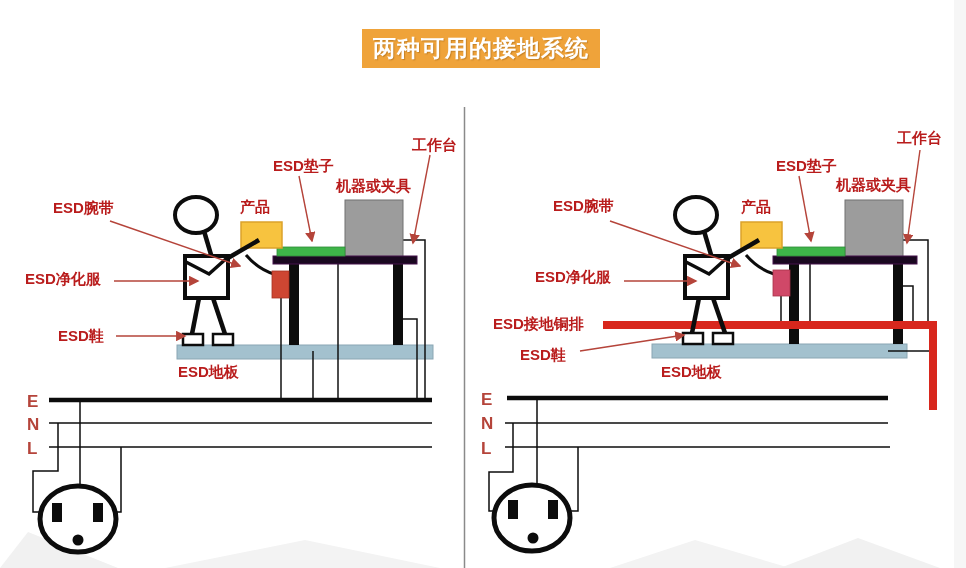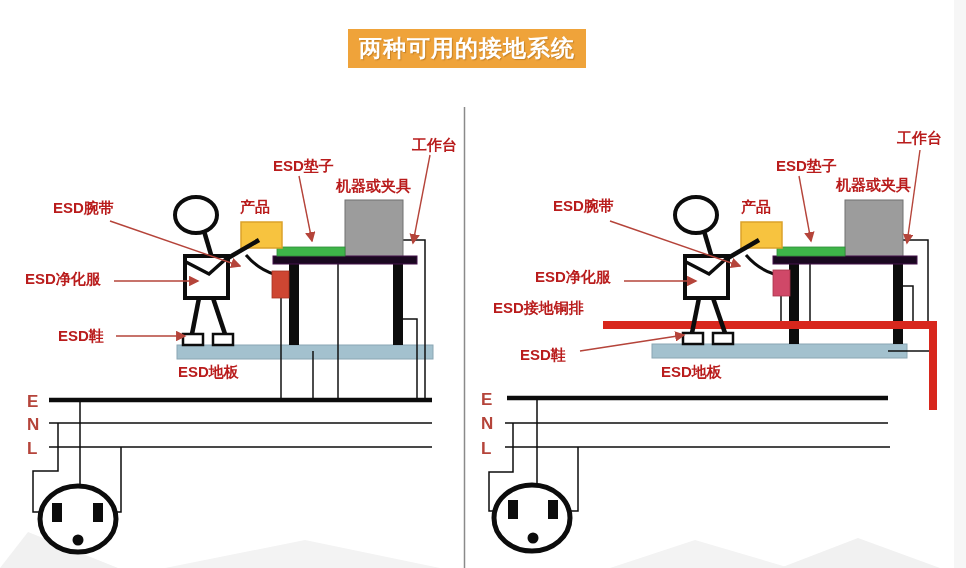--- a/index.html
+++ b/index.html
@@ -1,21 +1,21 @@
 <!DOCTYPE html>
 <html><head>
 <meta charset="utf-8">
 <style>
   html,body{margin:0;padding:0;background:#ffffff;}
   .canvas{
     position:relative;width:966px;height:568px;background:#ffffff;
     font-family:"Liberation Sans","DejaVu Sans",sans-serif;overflow:hidden;
   }
   .title-banner{
-    position:absolute;left:348px;top:29px;width:238px;height:39px;
+    position:absolute;left:362px;top:29px;width:238px;height:39px;
     background:#efa33a;color:#ffffff;font-size:23px;font-weight:bold;
     display:flex;align-items:center;justify-content:center;letter-spacing:1px;
     text-shadow:1px 1px 1px rgba(120,70,0,.35);
   }
   .lbl{
     position:absolute;color:#b91c1c;font-weight:bold;font-size:15px;
     line-height:16px;white-space:nowrap;
   }
   .enl{position:absolute;color:#b5443a;font-weight:bold;font-size:17px;line-height:17px;}
   svg{position:absolute;left:0;top:0;}
@@ -174,21 +174,21 @@
   <div class="lbl" style="left:240px;top:199px;">产品</div>
   <div class="lbl" style="left:273px;top:158px;">ESD垫子</div>
   <div class="lbl" style="left:336px;top:178px;">机器或夹具</div>
   <div class="lbl" style="left:412px;top:137px;">工作台</div>
   <div class="enl" style="left:27px;top:393px;">E</div>
   <div class="enl" style="left:27px;top:416px;">N</div>
   <div class="enl" style="left:27px;top:440px;">L</div>
 
   <div class="lbl" style="left:553px;top:198px;">ESD腕带</div>
   <div class="lbl" style="left:535px;top:269px;">ESD净化服</div>
-  <div class="lbl" style="left:493px;top:300px;">ESD接地铜排</div>
+  <div class="lbl" style="left:493px;top:316px;">ESD接地铜排</div>
   <div class="lbl" style="left:520px;top:347px;">ESD鞋</div>
   <div class="lbl" style="left:661px;top:364px;">ESD地板</div>
   <div class="lbl" style="left:741px;top:199px;">产品</div>
   <div class="lbl" style="left:776px;top:158px;">ESD垫子</div>
   <div class="lbl" style="left:836px;top:177px;">机器或夹具</div>
   <div class="lbl" style="left:897px;top:130px;">工作台</div>
   <div class="enl" style="left:481px;top:391px;">E</div>
   <div class="enl" style="left:481px;top:415px;">N</div>
   <div class="enl" style="left:481px;top:440px;">L</div>
 

